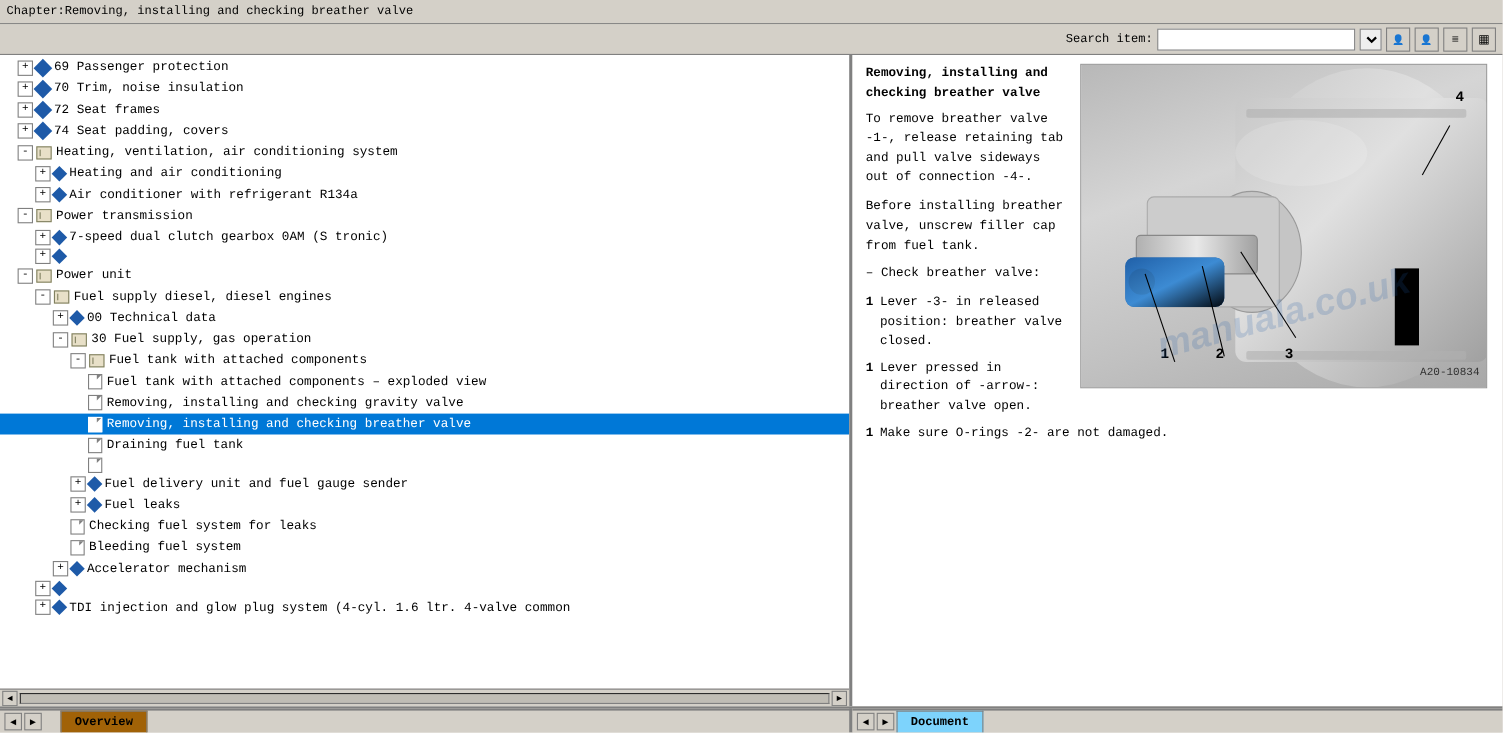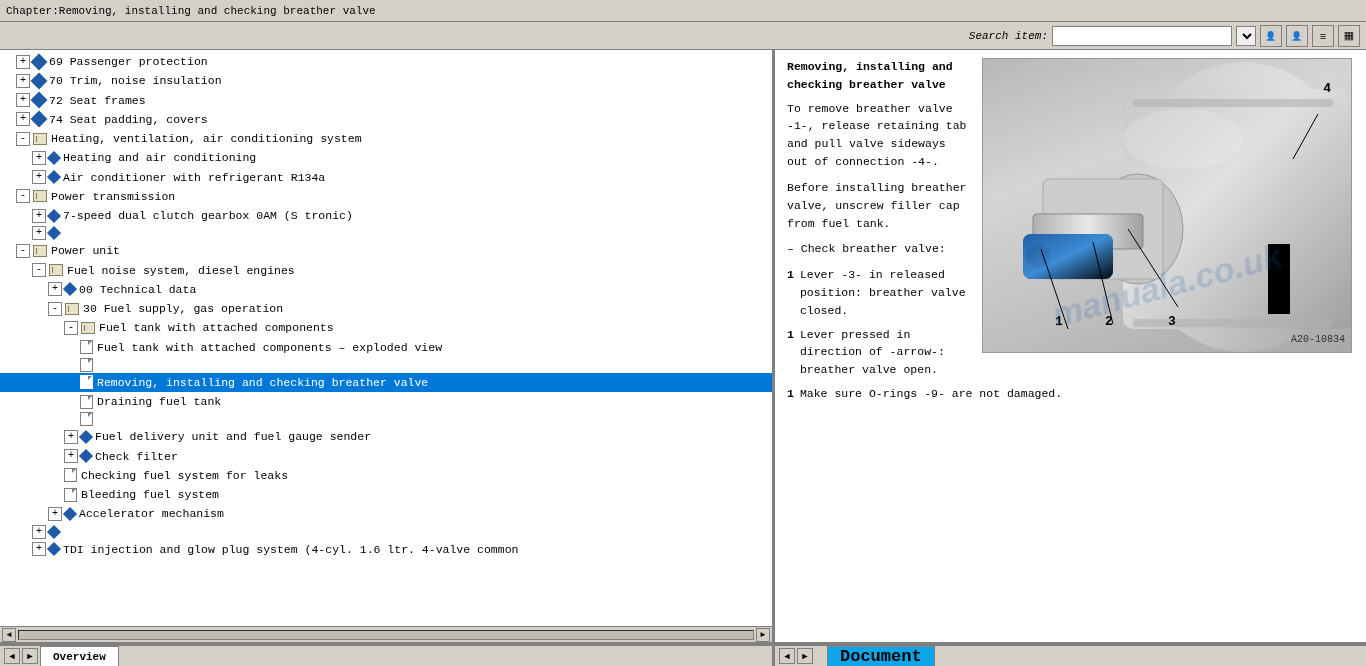--- a/index.html
+++ b/index.html
@@ -240,21 +240,21 @@
     }
   </style>
 </head>
 <body>
 
 <div id="title-bar">
   <span>Chapter:Removing, installing and checking breather valve</span>
 </div>
 
 <div id="toolbar">
-  <span style="margin-left: auto; font-size:11px;font-style:italic;">Search item:</span>
+  <span style="margin-left: auto; font-size:11px;">Search item:</span>
   <input type="text" id="search-input" style="width: 180px; height: 20px; border: 1px solid rgb(128, 128, 128); font-size: 11px; padding: 1px 3px;">
   <select style="height:20px; border:1px solid #808080; font-size:11px; width:20px;"></select>
   <button class="toolbar-btn" style="font-size:9px;">👤</button>
   <button class="toolbar-btn" style="font-size:9px;">👤</button>
   <button class="toolbar-btn" style="font-size:11px;">≡</button>
   <button class="toolbar-btn" style="font-size:11px;">▦</button>
 </div>
 
 <div id="main" style="display:flex; height:calc(666px - 22px - 28px - 24px);">
 
@@ -324,21 +324,21 @@
 
         <div class="tree-item indent-1">
           <span class="expand-icon">-</span>
           <span class="book-icon"></span>
           <span>Power unit</span>
         </div>
 
         <div class="tree-item indent-2">
           <span class="expand-icon">-</span>
           <span class="book-icon"></span>
-          <span>Fuel noise system, diesel engines</span>
+          <span>Fuel supply diesel, diesel engines</span>
         </div>
 
         <div class="tree-item indent-3">
           <span class="expand-icon">+</span>
           <span class="blue-diamond-small"></span>
           <span>00  Technical data</span>
         </div>
 
         <div class="tree-item indent-3">
           <span class="expand-icon">-</span>
@@ -352,20 +352,21 @@
           <span>Fuel tank with attached components</span>
         </div>
 
         <div class="tree-item indent-5">
           <span class="doc-icon"></span>
           <span>Fuel tank with attached components – exploded view</span>
         </div>
 
         <div class="tree-item indent-5">
           <span class="doc-icon"></span>
+          <span>Removing, installing and checking gravity valve</span>
         </div>
 
         <div class="tree-item indent-5 selected">
           <span class="doc-icon" style="border-color:#fff;"></span>
           <span>Removing, installing and checking breather valve</span>
         </div>
 
         <div class="tree-item indent-5">
           <span class="doc-icon"></span>
           <span>Draining fuel tank</span>
@@ -377,21 +378,21 @@
 
         <div class="tree-item indent-4">
           <span class="expand-icon">+</span>
           <span class="blue-diamond-small"></span>
           <span>Fuel delivery unit and fuel gauge sender</span>
         </div>
 
         <div class="tree-item indent-4">
           <span class="expand-icon">+</span>
           <span class="blue-diamond-small"></span>
-          <span>Check filter</span>
+          <span>Fuel leaks</span>
         </div>
 
         <div class="tree-item indent-4">
           <span class="doc-icon"></span>
           <span>Checking fuel system for leaks</span>
         </div>
 
         <div class="tree-item indent-4">
           <span class="doc-icon"></span>
           <span>Bleeding fuel system</span>
@@ -504,35 +505,35 @@
           <span>Lever -3- in released position: breather valve closed.</span>
         </div>
 
         <div style="margin-bottom:6px;display:flex;gap:6px;">
           <span style="font-weight:bold;flex-shrink:0;">1</span>
           <span>Lever pressed in direction of -arrow-: breather valve open.</span>
         </div>
 
         <div style="margin-bottom:6px;display:flex;gap:6px;">
           <span style="font-weight:bold;flex-shrink:0;">1</span>
-          <span>Make sure O-rings -9- are not damaged.</span>
+          <span>Make sure O-rings -2- are not damaged.</span>
         </div>
       </div>
 
       <div style="clear:both;"></div>
     </div>
   </div>
 </div>
 
 <div id="bottom-bar" style="display:flex; height:24px; border-top:2px solid #808080;">
 
   <div id="left-status" style="width:775px; background:#d4d0c8; display:flex; align-items:center; padding:0 4px; gap:2px; border-right:3px solid #808080;">
     <button class="nav-btn" style="width:16px;height:16px;border:1px solid #808080;background:#d4d0c8;font-size:9px;cursor:pointer;">◄</button>
     <button class="nav-btn" style="width:16px;height:16px;border:1px solid #808080;background:#d4d0c8;font-size:9px;cursor:pointer;">►</button>
-    <div class="tab active" style="background:#ffffff;border:1px solid #808080;border-bottom:none;padding:2px 12px;font-size:11px;cursor:pointer;height:20px;display:flex;align-items:center;">Overview</div>
+    <div class="tab active" style="background:#a16207;border:1px solid #808080;border-bottom:none;padding:2px 12px;font-size:11px;cursor:pointer;height:20px;display:flex;align-items:center;margin-left:15px;">Overview</div>
   </div>
 
   <div id="right-status" style="flex:1; background:#d4d0c8; display:flex; align-items:center; padding:0 4px; gap:2px;">
     <button class="nav-btn" style="width:16px;height:16px;border:1px solid #808080;background:#d4d0c8;font-size:9px;cursor:pointer;">◄</button>
     <button class="nav-btn" style="width:16px;height:16px;border:1px solid #808080;background:#d4d0c8;font-size:9px;cursor:pointer;">►</button>
-    <div class="tab active" style="background:#0ea5e9;border:1px solid #808080;border-bottom:none;padding:2px 12px;font-size:17px;cursor:pointer;height:20px;display:flex;align-items:center;margin-left:12px;">Document</div>
+    <div class="tab active" style="background:#7dd3fc;border:1px solid #808080;border-bottom:none;padding:2px 12px;font-size:11px;cursor:pointer;height:20px;display:flex;align-items:center;">Document</div>
   </div>
 </div>
 
 </body></html>

